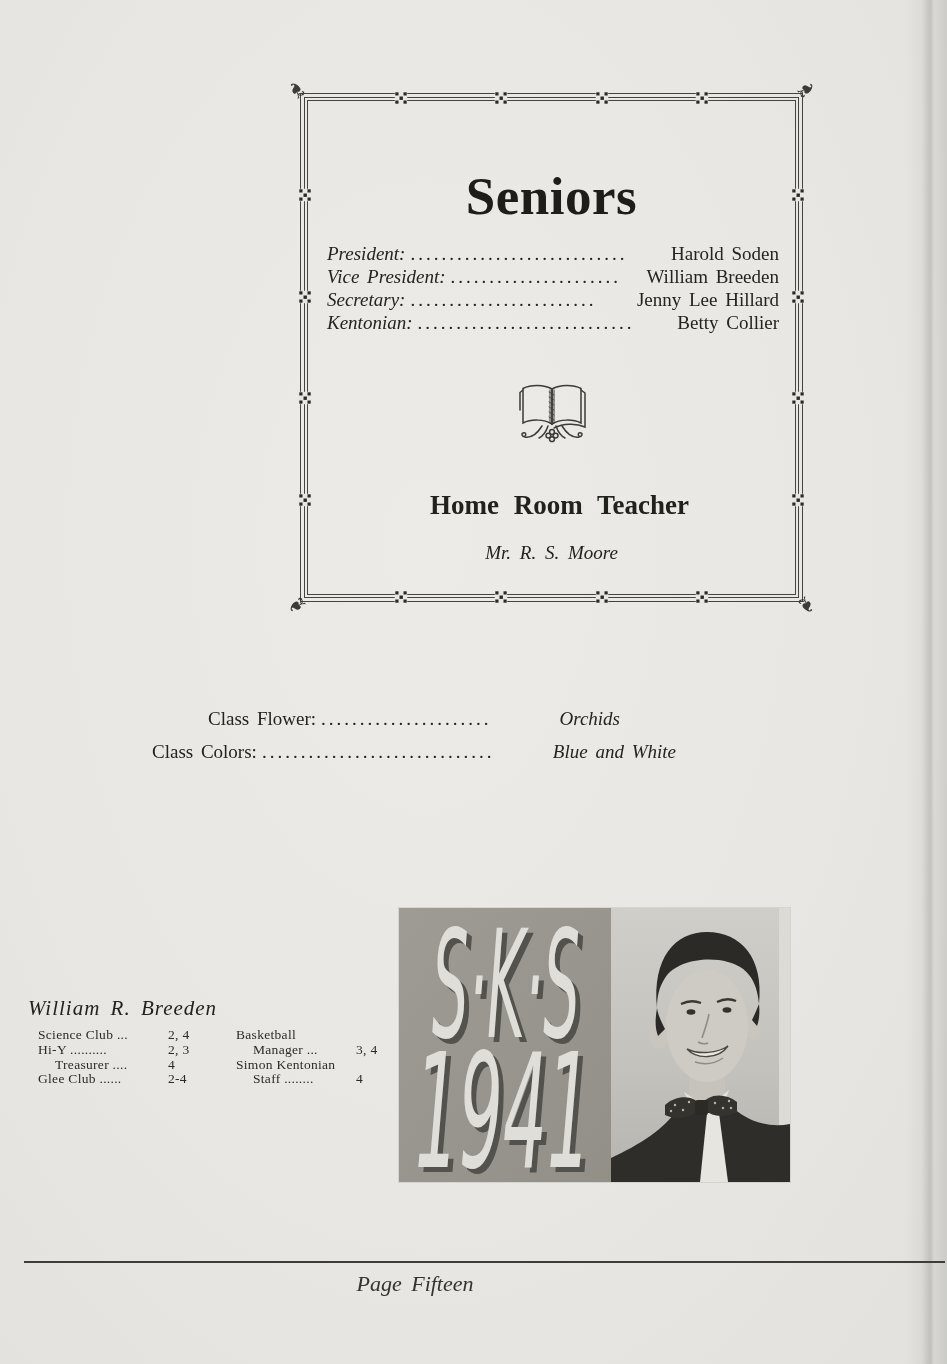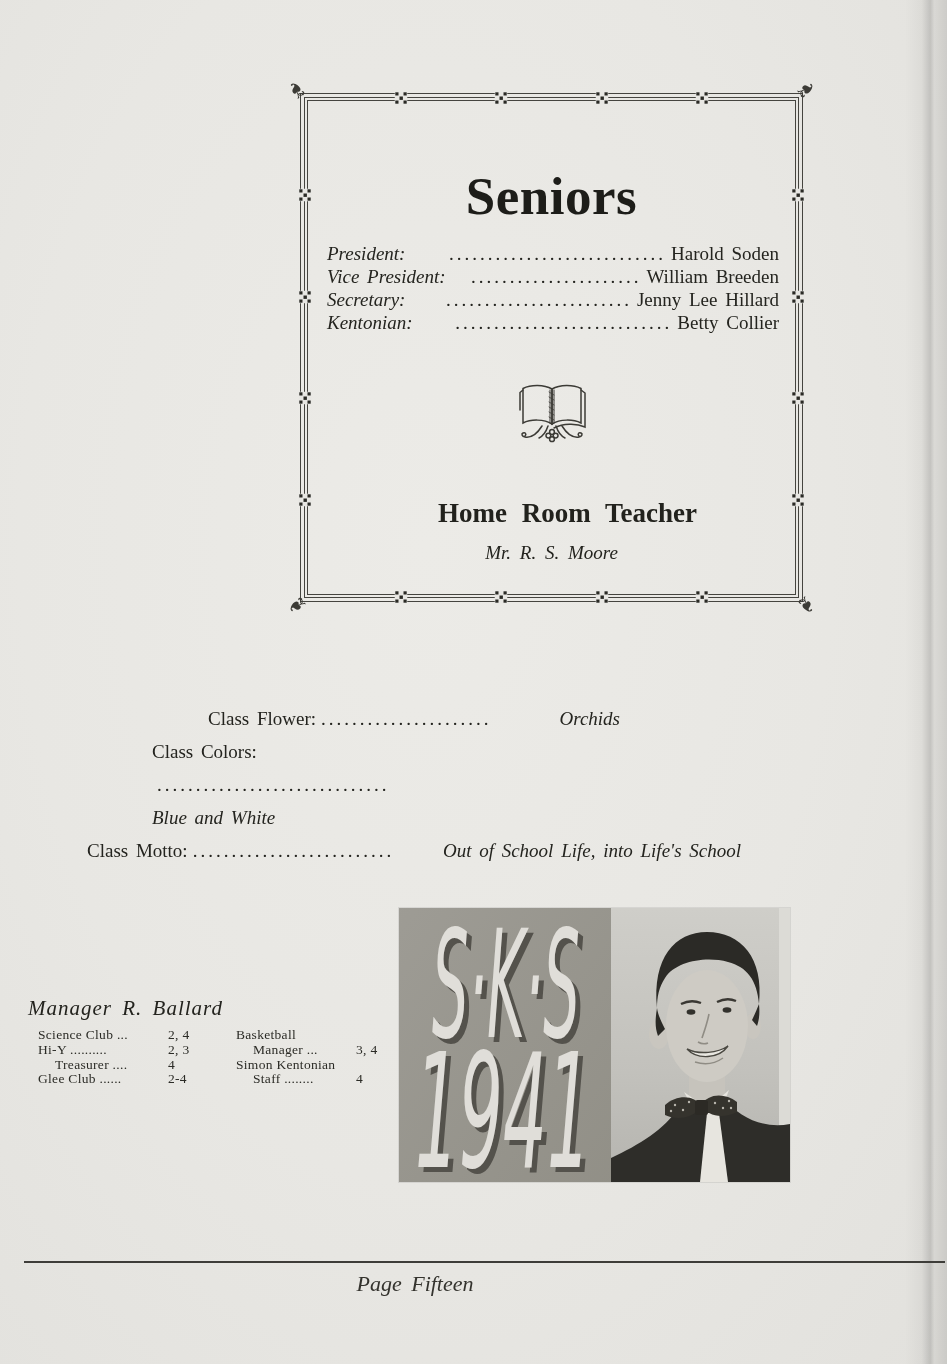--- a/index.html
+++ b/index.html
@@ -33,42 +33,42 @@
   }
   .cf-tl { left:-14px; top:-16px; transform:rotate(-135deg); }
   .cf-tr { right:-14px; top:-16px; transform:rotate(-45deg); }
   .cf-br { right:-14px; bottom:-16px; transform:rotate(45deg); }
   .cf-bl { left:-14px; bottom:-16px; transform:rotate(135deg); }
   
   .seniors-heading {
     position:absolute; top:72px; left:0; width:100%; text-align:center;
     font-size:53px; font-weight:bold; letter-spacing:0.5px; color:#1d1d19;
   }
-  .officers { position:absolute; top:148px; left:26px; width:452px; font-size:19px;text-align:right; }
+  .officers { position:absolute; top:148px; left:26px; width:452px; font-size:19px; }
   .officer-row { display:flex; align-items:baseline; line-height:23px; word-spacing:3px; }
   .officer-label { font-style:italic; white-space:nowrap; }
   .leader {
     flex:1; overflow:hidden; white-space:nowrap; letter-spacing:3px;
     padding:0 5px; min-width:12px;
   }
   .officer-name { white-space:nowrap; }
   .book-icon-wrap { position:absolute; top:286px; left:50%; transform:translateX(-50%); }
   .hrt-heading {
     position:absolute; top:388px; left:0; width:100%; text-align:center;
     font-size:27px; font-weight:bold; word-spacing:8px; color:#22221d;
   }
   .hrt-teacher {
     position:absolute; top:448px; left:0; width:100%; text-align:center;
     font-size:19px; font-style:italic; word-spacing:4px;
   }
   
   .class-info { position:absolute; top:702px; left:0; width:828px; font-size:19px; }
   .class-row { display:flex; align-items:baseline; line-height:33px; margin:0 auto; word-spacing:3px; }
   .class-row.w1 { width:412px; }
-  .class-row.w2 { width:524px;flex-direction:column; }
+  .class-row.w2 { width:524px; }
   .class-row.w3 { width:654px; }
   .class-label { white-space:nowrap; }
   .class-value { white-space:nowrap; font-style:italic; }
   
   .student-name {
     position:absolute; left:28px; top:996px; font-size:21px; font-style:italic;
     letter-spacing:1px; word-spacing:4px; color:#23231e;
   }
   .acts {
     position:absolute; left:38px; top:1028px;
@@ -301,43 +301,38 @@
       <path d="M47,46 C52,54 58,58 64,57 C67,56.5 68,54 66,53 C64,52 62,54 64,56"></path>
       <path d="M33,46 C31,52 28,56 24,58"></path>
       <path d="M41,46 C43,52 46,56 50,58"></path>
       <circle cx="37" cy="52" r="2.4"></circle>
       <circle cx="33.4" cy="55.6" r="2.4"></circle>
       <circle cx="40.6" cy="55.6" r="2.4"></circle>
       <circle cx="37" cy="59.2" r="2.4"></circle>
     </svg>
   </div>
 
-  <h2 class="hrt-heading" style="margin:16px;">Home Room Teacher</h2>
+  <h2 class="hrt-heading" style="margin:8px;">Home Room Teacher</h2>
   <div class="hrt-teacher">Mr. R. S. Moore</div>
 </div>
 
 <div class="class-info">
   <div class="class-row w1">
     <span class="class-label">Class Flower:</span>
     <span class="leader">......................</span>
     <span class="class-value">Orchids</span>
   </div>
   <div class="class-row w2">
     <span class="class-label">Class Colors:</span>
     <span class="leader">..............................</span>
     <span class="class-value">Blue and White</span>
   </div>
-  <div class="class-row w3">
-    <span class="class-label">Class Motto:</span>
-    <span class="leader">..........................</span>
-    <span class="class-value">Out of School Life, into Life's School</span>
-  </div>
 </div>
 
-<div class="student-name">Manager R. Ballard</div>
+<div class="student-name">William R. Breeden</div>
 
 <div class="acts">
   <span class="cell">Science Club ...</span>
   <span class="num">2, 4</span>
   <span></span>
   <span class="cell">Basketball</span>
   <span class="num"></span>
 
   <span class="cell">Hi-Y ..........</span>
   <span class="num">2, 3</span>

